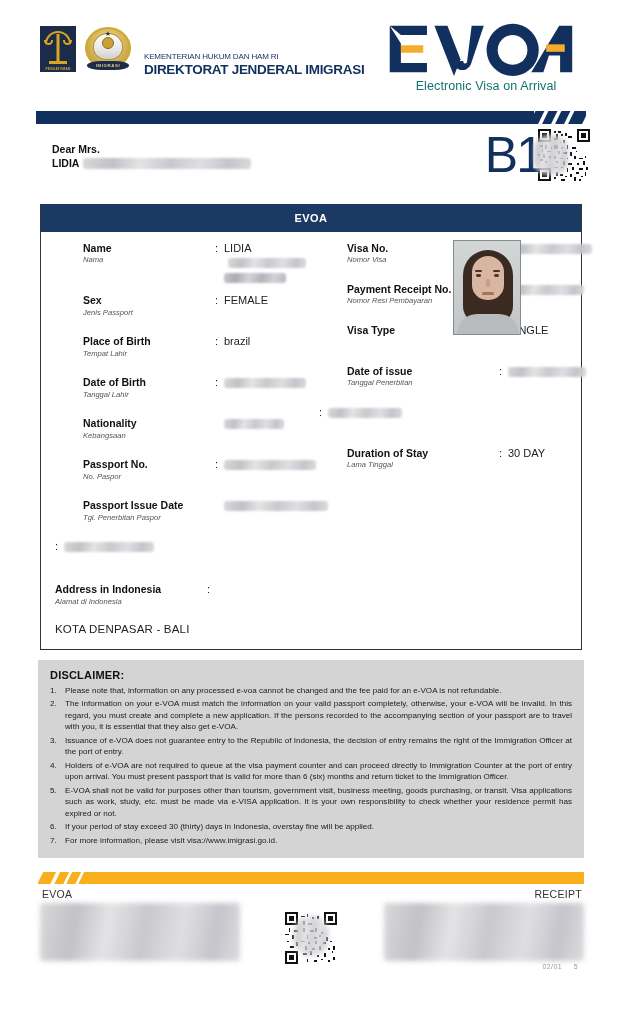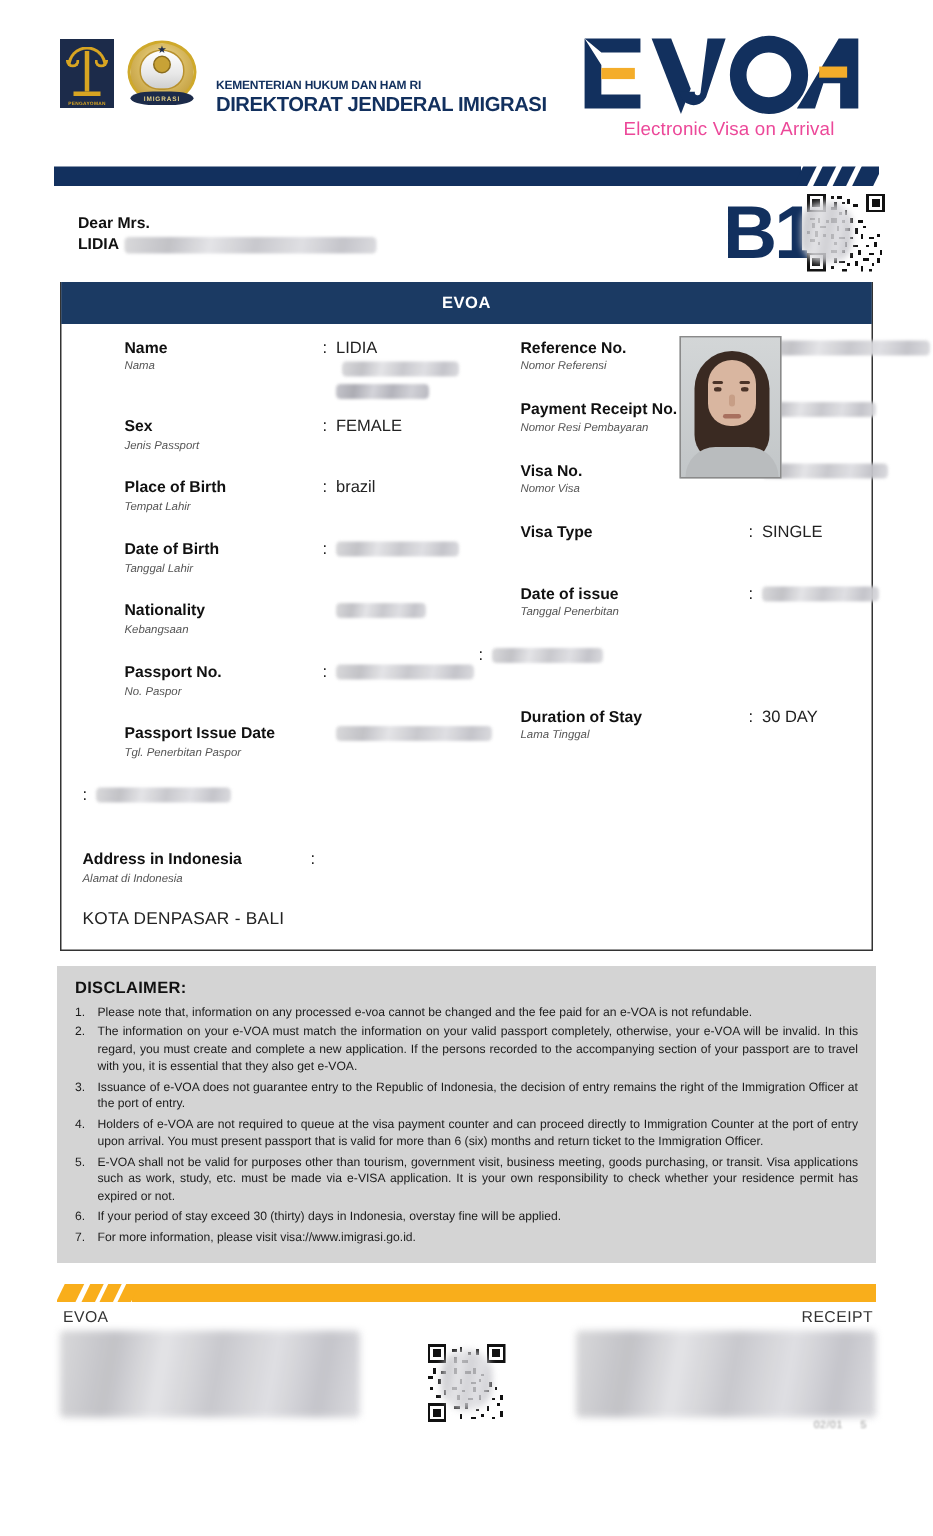--- a/index.html
+++ b/index.html
@@ -63,39 +63,39 @@
     background:#c8a236; border:1px solid #8a6c1c;
   }
   .logo-imigrasi .banner {
     position:absolute; left:5px; bottom:2px; width:42px; height:9px;
     background:#1c2b4a; border-radius:50%/70%;
     color:#e4cf86; font-size:4.3px; font-weight:bold; letter-spacing:.6px;
     display:flex; align-items:center; justify-content:center;
   }
 
   .min-text { margin-left:4px; padding-top:26px; }
-  .min-line1 { font-size:8px; font-weight:bold; color:#12305e; letter-spacing:-0.15px; white-space:nowrap; }
+  .min-line1 { font-size:8px; font-weight:normal; color:#12305e; letter-spacing:-0.15px; white-space:nowrap; }
   .min-line2 { font-size:13.5px; font-weight:bold; color:#12305e; letter-spacing:-0.3px; white-space:nowrap; margin-top:1px; }
 
   .brand { position:absolute; right:36px; top:22px; width:200px; text-align:center; }
   .brand-logo { height:54px; display:block; }
-  .brand-tag { font-size:12.5px; color:#ec4899; margin-top:3px; letter-spacing:.1px; }
+  .brand-tag { font-size:12.5px; color:#0f766e; margin-top:3px; letter-spacing:.1px; }
 
   
   .divider-navy { position:relative; margin:6px 36px 0 36px; height:13px; }
   .divider-navy .bar { position:absolute; left:0; right:52px; top:0; height:13px; background:#12305e; }
   .divider-navy .slashes { position:absolute; right:0; top:0; width:58px; height:13px; overflow:hidden; }
   .divider-navy .sl { position:absolute; top:-3px; width:9px; height:20px; background:#12305e; transform:skewX(-26deg); }
 
   
-  .greet-row { position:relative; height:64px; }
+  .greet-row { position:relative; height:80px; }
   .greet { position:absolute; left:52px; top:19px; font-size:10.5px; font-weight:bold; color:#111; line-height:1.33; }
   .greet .name-line { display:flex; align-items:center; }
   .b1block { position:absolute; right:32px; top:5px; display:flex; align-items:center; }
-  .b1 { font-size:50px; font-weight:bold; color:#12305e; letter-spacing:-2px; line-height:1; }
+  .b1 { font-size:50px; font-weight:normal; color:#12305e; letter-spacing:-2px; line-height:1; }
   .qr { width:52px; height:52px; margin-left:-4px; position:relative; }
 
   
   .redact {
     display:inline-block; vertical-align:middle; border-radius:3px;
     background:linear-gradient(100deg,#d7d7d9 0%,#bfbfc4 18%,#e3e3e6 34%,#c6c6cb 52%,#dedee2 70%,#c2c2c8 86%,#d9d9dd 100%);
     filter:blur(1.1px); opacity:.95;
   }
   .redact.dark {
     background:linear-gradient(100deg,#c3c3c9 0%,#a8a8b0 20%,#d2d2d8 40%,#b0b0b8 60%,#cfcfd5 80%,#b5b5bd 100%);
@@ -368,41 +368,33 @@
               <div class="f-val"><span class="redact" style="width: 104px; height: 10px;"></span></div>
             </div>
             <div class="field">
               <div class="f-colon">:</div>
               <div class="f-val"><span class="redact" style="width: 90px; height: 10px;"></span></div>
             </div>
           </div>
         <div class="col right" id="right-col">
             <div class="field wide">
               <div class="labels">
-                <div class="f-en">Reference No.</div>
-                <div class="f-id">Nomor Referensi</div>
-              </div>
-              <div class="f-colon">:</div>
-              <div class="f-val"><span class="redact" style="width: 112px; height: 10px;"></span></div>
+                <div class="f-en">Visa No.</div>
+                <div class="f-id">Nomor Visa</div>
+              </div>
+              <div class="f-colon">:</div>
+              <div class="f-val"><span class="redact" style="width: 84px; height: 10px;"></span></div>
             </div>
             <div class="field wide">
               <div class="labels">
                 <div class="f-en">Payment Receipt No.</div>
                 <div class="f-id">Nomor Resi Pembayaran</div>
               </div>
               <div class="f-colon">:</div>
               <div class="f-val"><span class="redact" style="width: 76px; height: 10px;"></span></div>
-            </div>
-            <div class="field wide">
-              <div class="labels">
-                <div class="f-en">Visa No.</div>
-                <div class="f-id">Nomor Visa</div>
-              </div>
-              <div class="f-colon">:</div>
-              <div class="f-val"><span class="redact" style="width: 84px; height: 10px;"></span></div>
             </div>
             <div class="field wide">
               <div class="labels">
                 <div class="f-en">Visa Type</div>
               </div>
               <div class="f-colon">:</div>
               <div class="f-val"><span>SINGLE</span></div>
             </div>
             <div class="field wide">
               <div class="labels">

